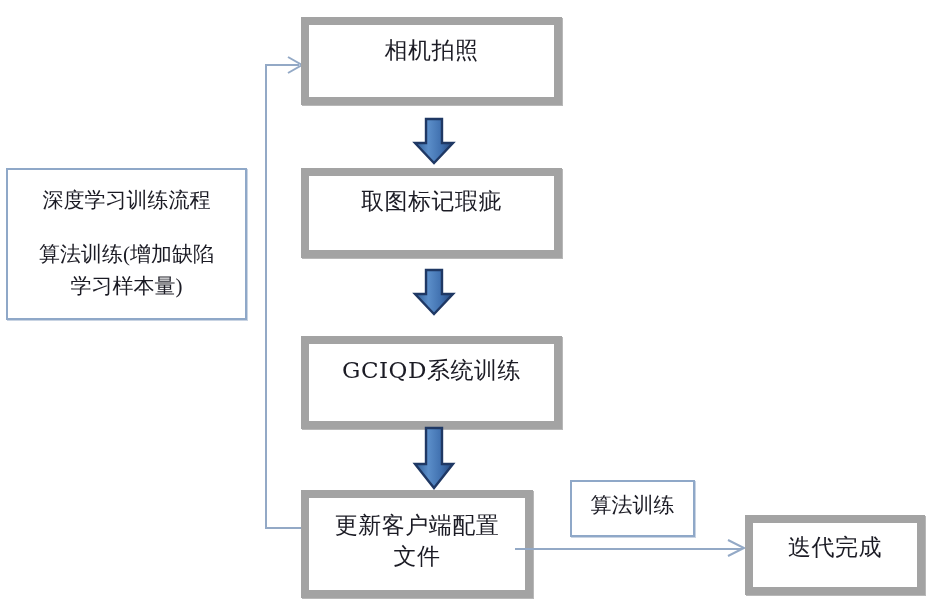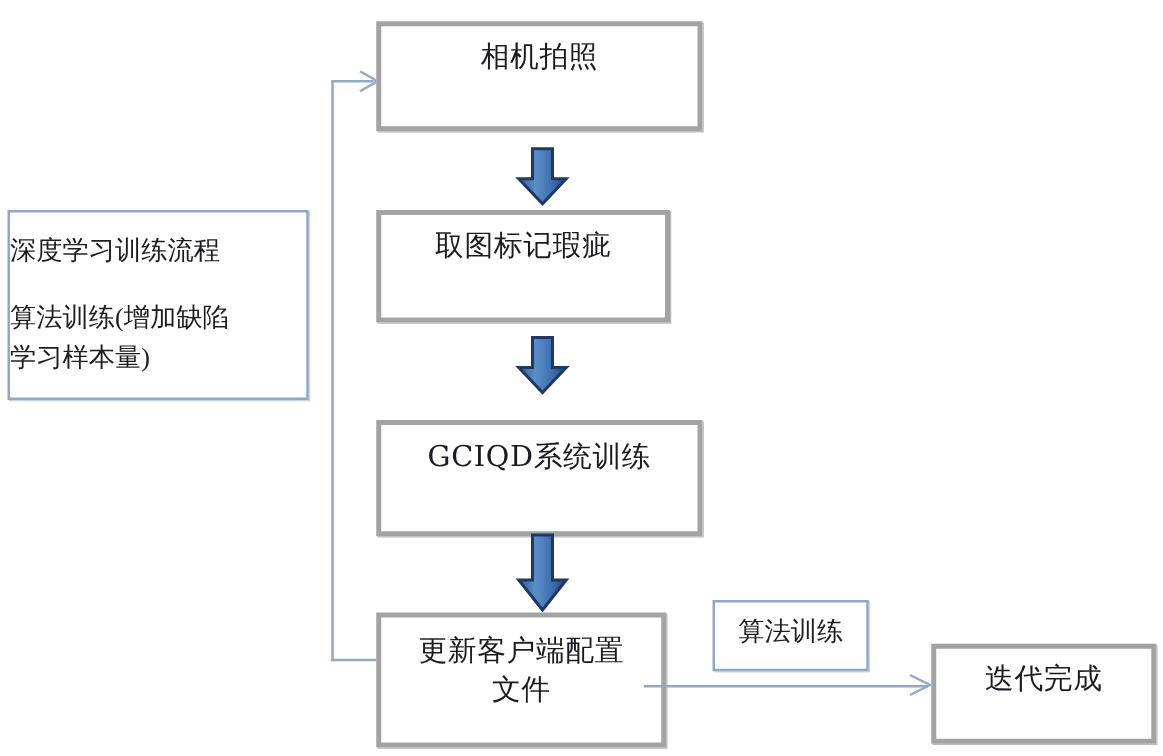--- a/index.html
+++ b/index.html
@@ -16,21 +16,21 @@
     height: 605px;
     background: #ffffff;
     overflow: hidden;
   }
 
   
   .node-box {
     position: absolute;
     box-sizing: border-box;
     background: #ffffff;
-    border: 4px solid #a3a3a3;
+    border: 8px solid #a3a3a3;
     box-shadow: 1px 1px 0 0 #b8b8b8;
   }
   .node-box .node-label {
     position: absolute;
     left: 0;
     right: 0;
     text-align: center;
     color: #1b1b24;
     font-size: 23px;
     line-height: 31px;
@@ -55,20 +55,21 @@
     font-size: 21px;
     line-height: 34px;
     white-space: pre-line;
   }
 
   
   #annotation-box .ann-line {
     position: absolute;
     left: 0;
     right: 0;
+    text-align: center;
     color: #1b1b24;
     font-size: 21px;
     line-height: 32px;
     white-space: pre-line;
   }
 
   
   .block-arrow {
     position: absolute;
   }
@@ -122,21 +123,21 @@
           <stop offset="0%" stop-color="#2f5c94"></stop>
           <stop offset="35%" stop-color="#5b8ec9"></stop>
           <stop offset="70%" stop-color="#3f6fae"></stop>
           <stop offset="100%" stop-color="#25457a"></stop>
         </linearGradient>
       </defs>
       <path d="M14,2 L30,2 L30,26 L41,26 L22,46 L3,26 L14,26 Z" fill="url(#ga1)" stroke="#1f3864" stroke-width="2.4" stroke-linejoin="miter"></path>
     </svg>
   </div>
 
-  <div class="node-box" id="node-mark" style="left:301px; top:168px; width:235px; height:90px;">
+  <div class="node-box" id="node-mark" style="left:301px; top:168px; width:261px; height:90px;">
     <div class="node-label" style="top:10px;">取图标记瑕疵</div>
   </div>
 
   <div class="block-arrow" style="left:412px; top:268px; width:44px; height:48px;">
     <svg viewBox="0 0 44 48" preserveAspectRatio="none">
       <defs>
         <linearGradient id="ga2" x1="0" y1="0" x2="1" y2="0">
           <stop offset="0%" stop-color="#2f5c94"></stop>
           <stop offset="35%" stop-color="#5b8ec9"></stop>
           <stop offset="70%" stop-color="#3f6fae"></stop>

